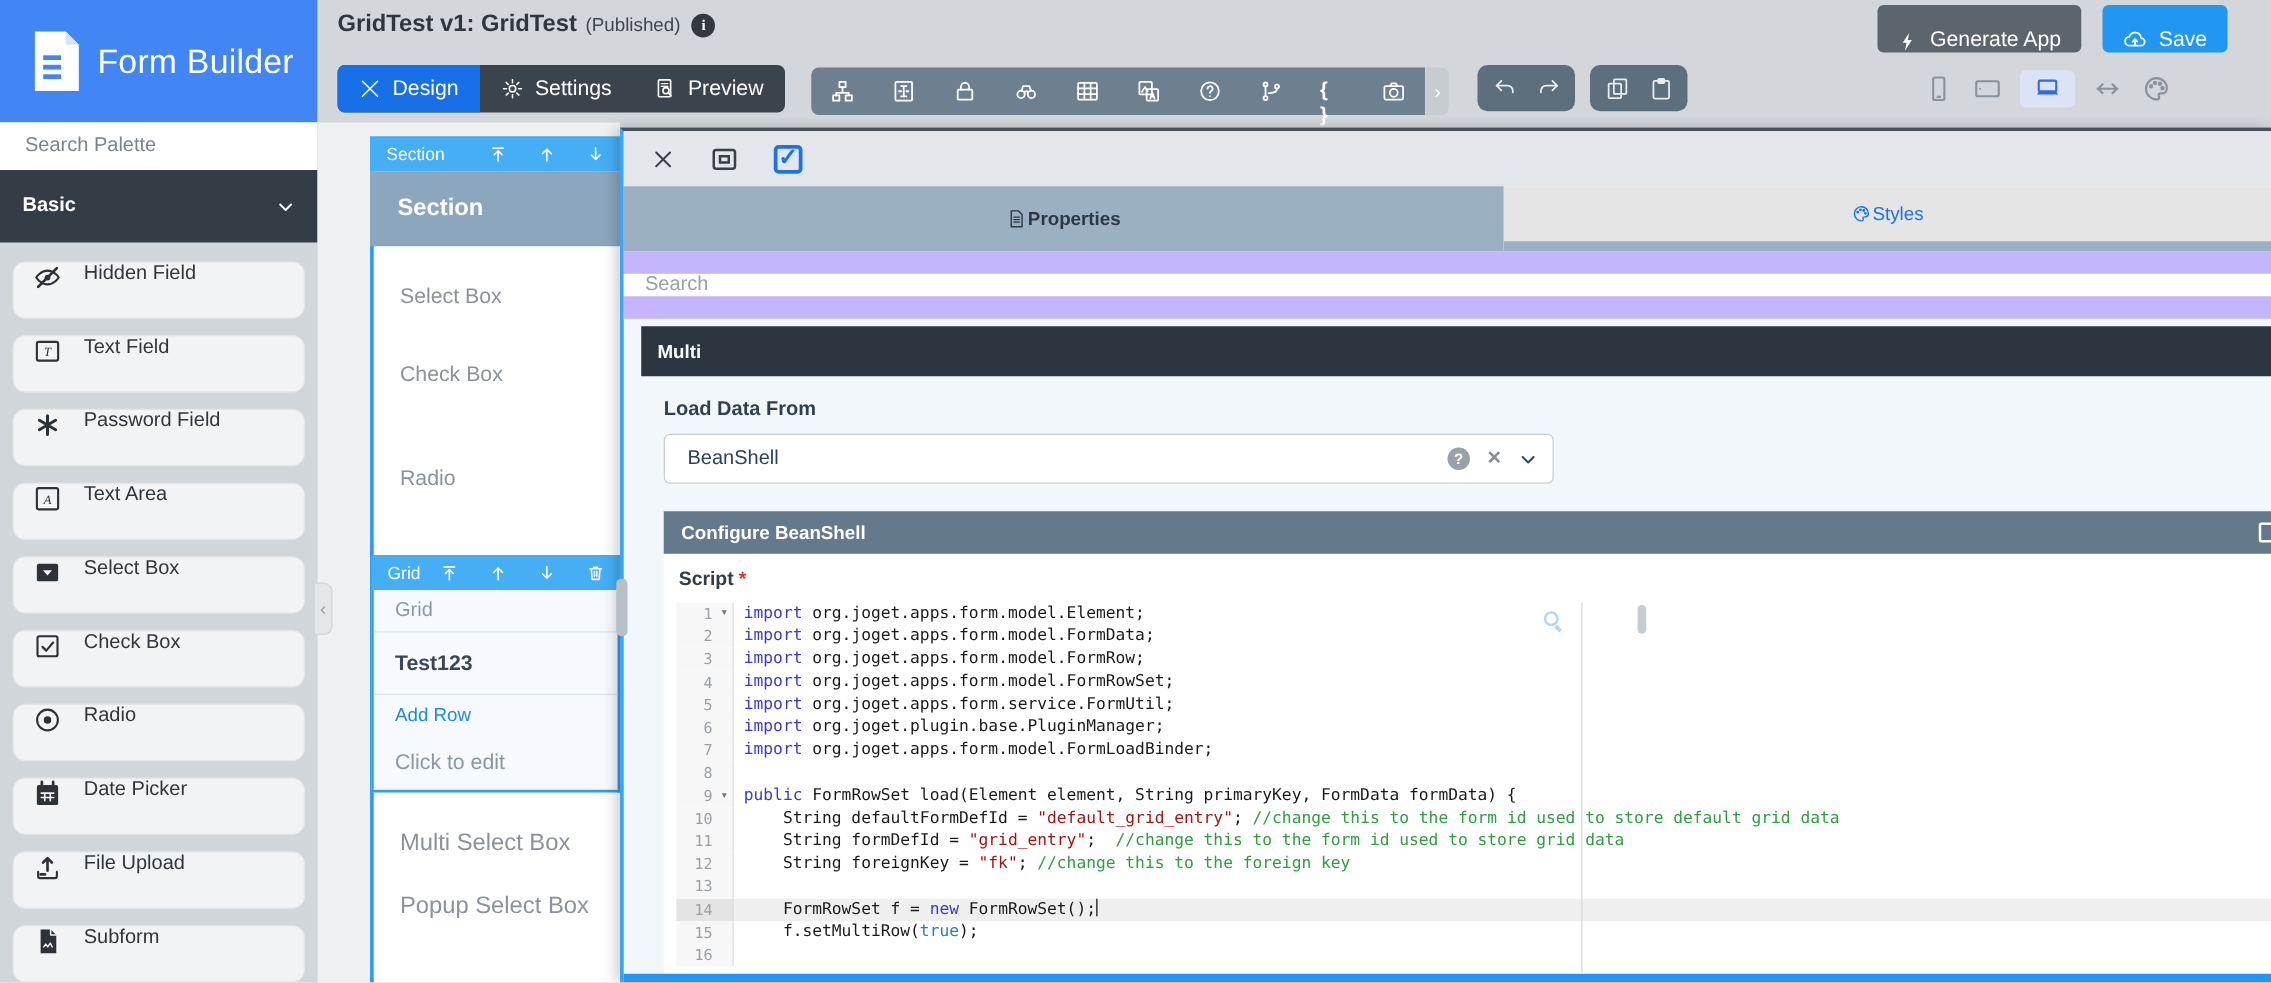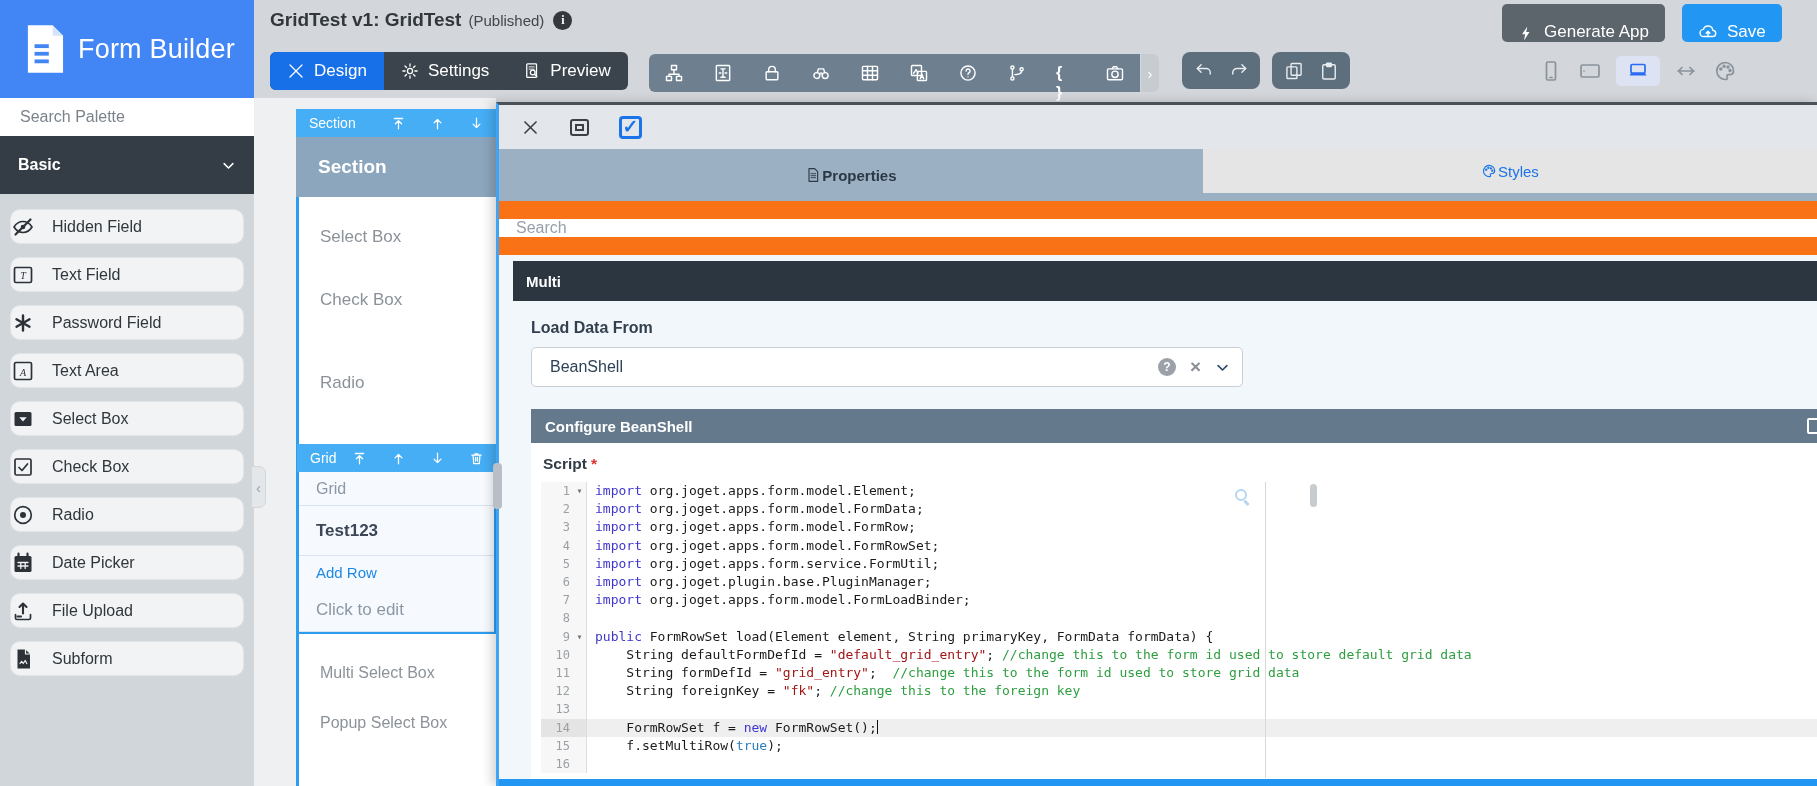--- a/index.html
+++ b/index.html
@@ -41,21 +41,21 @@
   .dev-ico.active{background:#dde3f3;border-radius:5px;color:#2b6bf3;width:44px;height:30px}
 
   
   .palette{position:absolute;left:0;top:98px;width:254px;bottom:0;background:#d0d6da}
   .pal-search{height:38px;background:#fff;display:flex;align-items:center}
   .pal-search input{border:none;outline:none;width:100%;padding-left:20px;font-size:16px;color:#4a525a;background:transparent;font-family:inherit}
   .pal-search input::placeholder{color:#7a838c}
   .pal-cat{height:58px;background:#343d45;color:#fff;display:flex;align-items:center;justify-content:space-between;padding:0 18px;font-size:16px;font-weight:bold;cursor:pointer}
   .pal-cat svg{width:15px;height:15px;stroke-width:2.4}
   .pal-list{padding:15px 10px 0 10px;display:flex;flex-direction:column;gap:13px}
-  .pal-item{height:35px;background:#f1f3f4;border:1px solid #e2e5e8;border-radius:10px;display:flex;align-items:center;gap:17px;cursor:grab}
+  .pal-item{height:46px;background:#f1f3f4;border:1px solid #e2e5e8;border-radius:10px;display:flex;gap:17px;padding-left:15px;cursor:grab}
   .pal-ico{width:24px;height:24px;color:#2c3238}
   .pal-ico svg{width:24px;height:24px}
   .pal-label{font-size:16px;color:#30363c}
 
   
   .canvas{position:absolute;left:254px;top:98px;width:242px;bottom:0;background:#eef0f1}
   .collapse-tab{position:absolute;left:-3px;top:368px;width:15px;height:42px;background:#e4e7ea;border:1px solid #d2d6da;border-radius:0 7px 7px 0;color:#96a0a9;font-size:15px;display:flex;align-items:center;justify-content:center;cursor:pointer}
   .sec-body{position:absolute;left:45px;top:99px;right:0;bottom:0;background:#fff}
   .sec-borderline{position:absolute;left:42px;top:39px;bottom:0;width:3px;background:#2e9df0}
   .el-toolbar{position:absolute;height:28px;background:#45aef5;color:#fff;display:flex;align-items:center;gap:0;font-size:14px}
@@ -69,37 +69,37 @@
   #section-fields{position:absolute;left:66px;top:129px;right:8px}
   .cv-field{height:20px;margin-bottom:43px;color:#8b9299;font-size:17px;cursor:pointer}
   .cv-field:nth-child(3){margin-top:63px}
   .grid-body{position:absolute;left:43px;top:374px;right:0;background:#f6faff;border-left:2px solid #2e9df0;border-right:2px solid #2e9df0;border-bottom:2px solid #2e9df0;cursor:pointer}
   .g-row{display:flex;align-items:center;padding-left:17px;border-bottom:1px solid #d9e4f0}
   .g-label{height:34px;color:#8b97a3;font-size:16px}
   .g-head{height:50px;color:#3b4656;font-size:17px;font-weight:bold}
   .g-cell{height:44px;color:#8b97a3;font-size:17px}
   .g-add{height:32px;color:#1e88e5;font-size:15px;border-bottom:none}
   #below-fields{position:absolute;left:66px;top:566px;right:8px}
-  .cv-below{height:20px;margin-bottom:30px;color:#8b9299;font-size:16px;cursor:pointer}
+  .cv-below{height:20px;margin-bottom:30px;color:#8b9299;font-size:19px;cursor:pointer}
 
   
   .props{position:absolute;left:496px;top:102px;right:0;bottom:0;background:#f2f7fc;border-left:3px solid #41a4f2;border-top:3px solid #4a5158;box-shadow:-4px 0 10px rgba(0,0,0,.18);display:flex;flex-direction:column}
   .panel-grip{position:absolute;left:-6px;top:358px;width:9px;height:46px;background:#b9bfc6;border-radius:4px;cursor:ew-resize}
   .props-top{height:44px;background:#e3e6ea;display:flex;align-items:center;gap:30px;padding-left:22px}
   .pt-ico{color:#3a4046;cursor:pointer}
   .pt-ico svg{width:19px;height:19px;stroke-width:2}
   .pt-ico.dlg{width:19px;height:17px;border:2px solid #3a4046;border-radius:3px;display:flex;align-items:center;justify-content:center}
   .dlg-in{width:9px;height:7px;border:2px solid #3a4046;display:block}
   .pt-ico.cbx{width:23px;height:23px;border:3px solid #1a73e8;border-radius:4px;color:#1a73e8;font-size:19px;font-weight:bold;line-height:15px;text-align:center}
   .props-tabs{height:52px;display:flex}
   .ptab{flex:0 0 53.4%;display:flex;align-items:center;justify-content:center;gap:1px;font-size:15px;cursor:pointer}
   .ptab.active{background:#9cb0c3;color:#2c3845;font-weight:bold}
   .ptab.styles{flex:1;background:#e5e5e5;border-bottom:8px solid #9cb0c3;color:#1a73e8}
   .ptab-ico svg{width:16px;height:16px}
-  .props-search{height:54px;background:#f97316;display:flex;align-items:center}
+  .props-search{height:54px;background:#c4b5fd;display:flex;align-items:center}
   .props-search input{border:none;outline:none;width:100%;padding-left:17px;font-size:16px;color:#4a525a;font-family:inherit}
   .props-search input::placeholder{color:#97a0a8}
   .props-content{flex:1;padding:6px 0 0 14px;overflow:hidden}
   .data-bar{height:40px;background:#2c3640;color:#fff;font-size:15px;font-weight:bold;display:flex;align-items:center;padding-left:13px;cursor:pointer}
   .load-label{margin:18px 0 10px 18px;font-size:16px;font-weight:bold;color:#32404e}
   .lds{margin-left:18px;width:712px;height:40px;background:#fff;border:1px solid #c9ced4;border-radius:5px;display:flex;align-items:center;padding:0 12px;cursor:pointer}
   .lds-val{font-size:16px;color:#2d4257;padding-left:6px;flex:1}
   .lds-ic{margin-left:14px}
   .lds-ic.help{width:18px;height:18px;border-radius:50%;background:#9aa1a8;color:#fff;font-size:12px;font-weight:bold;display:flex;align-items:center;justify-content:center}
   .lds-ic.clear{color:#8a9096;font-size:19px;font-weight:bold;line-height:18px}

